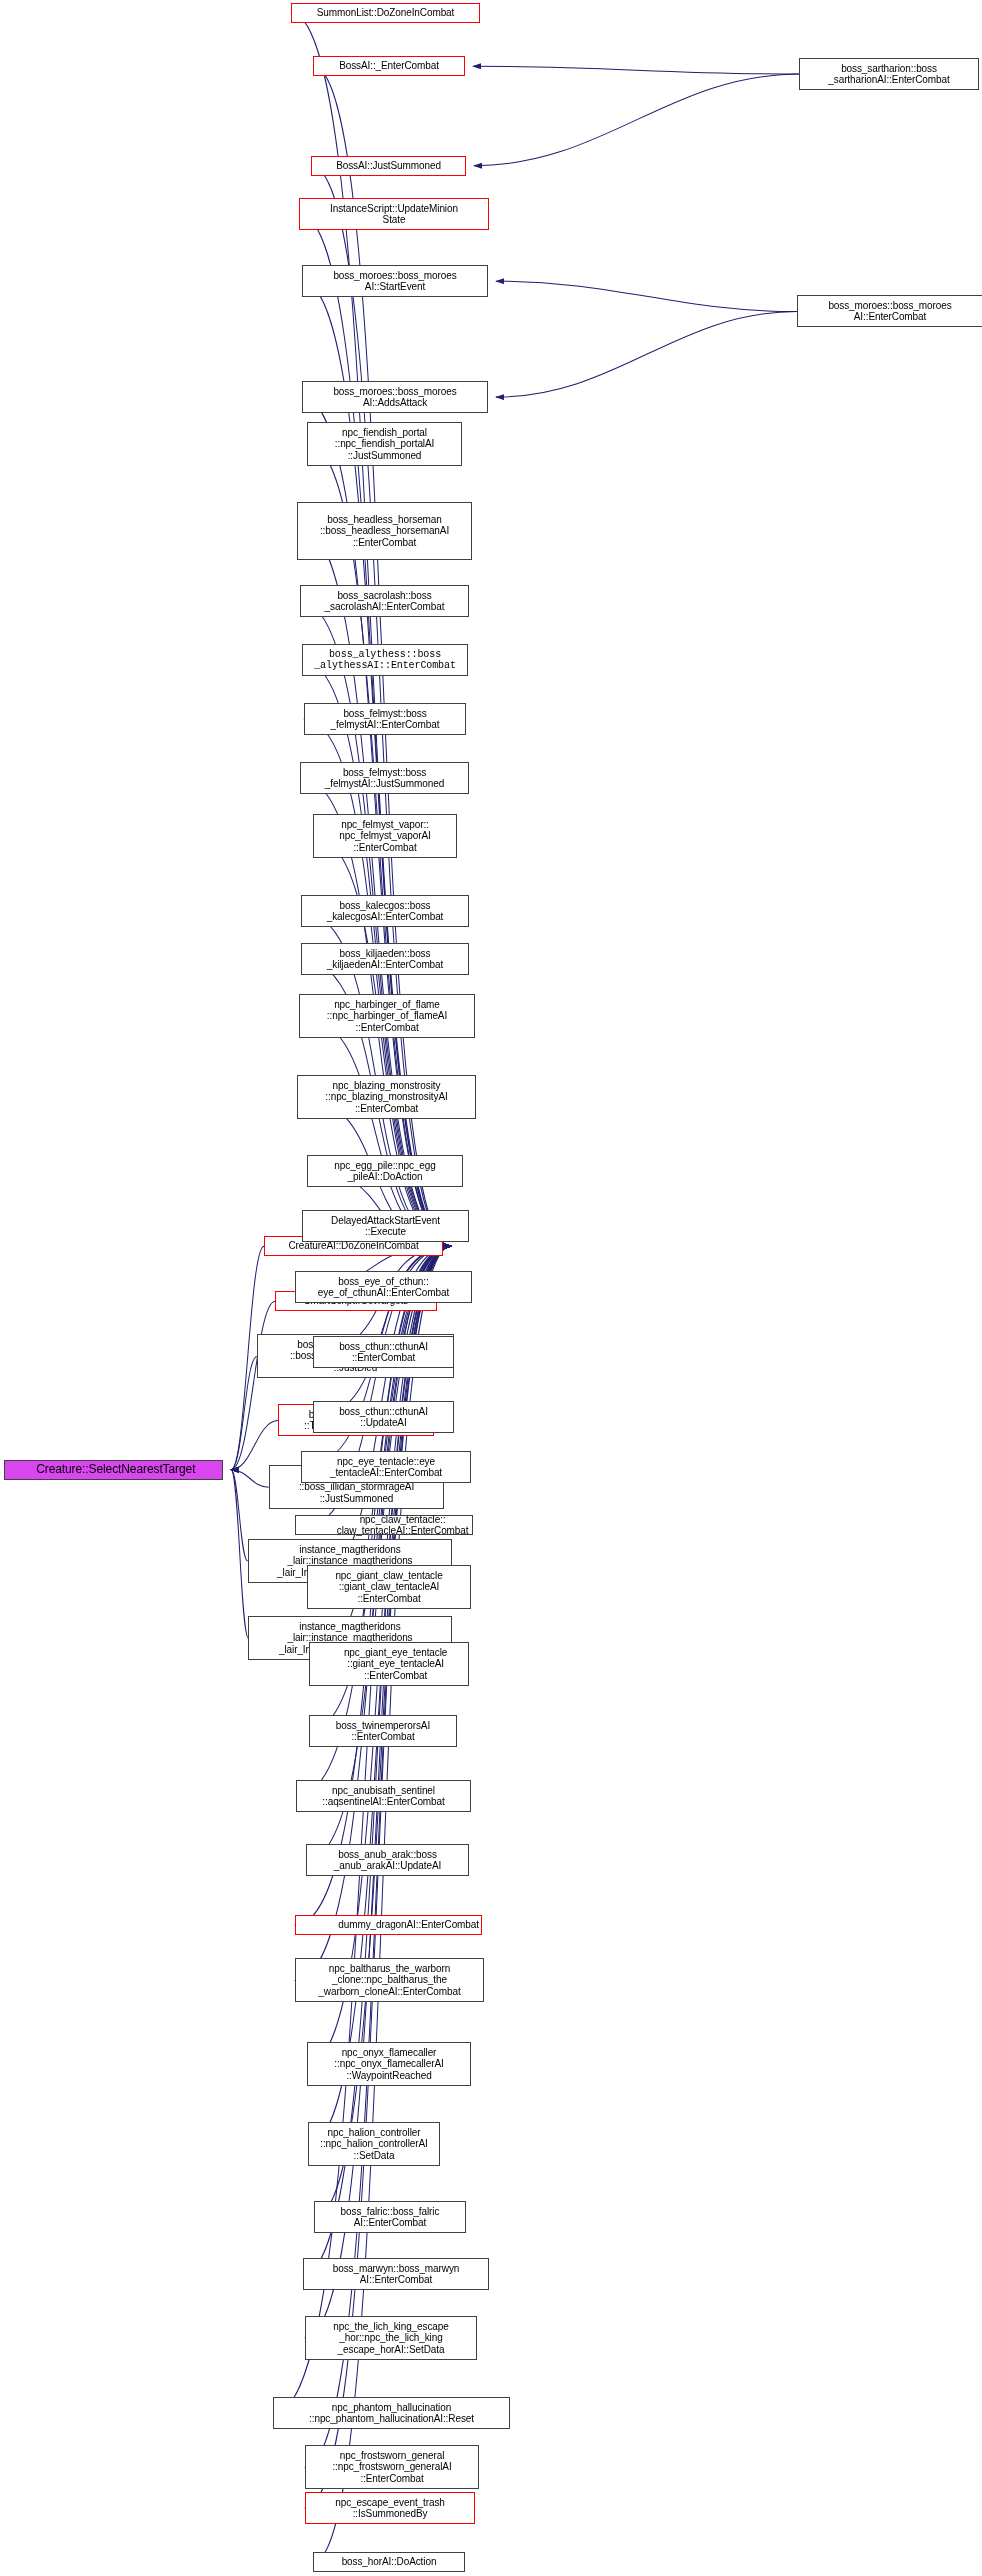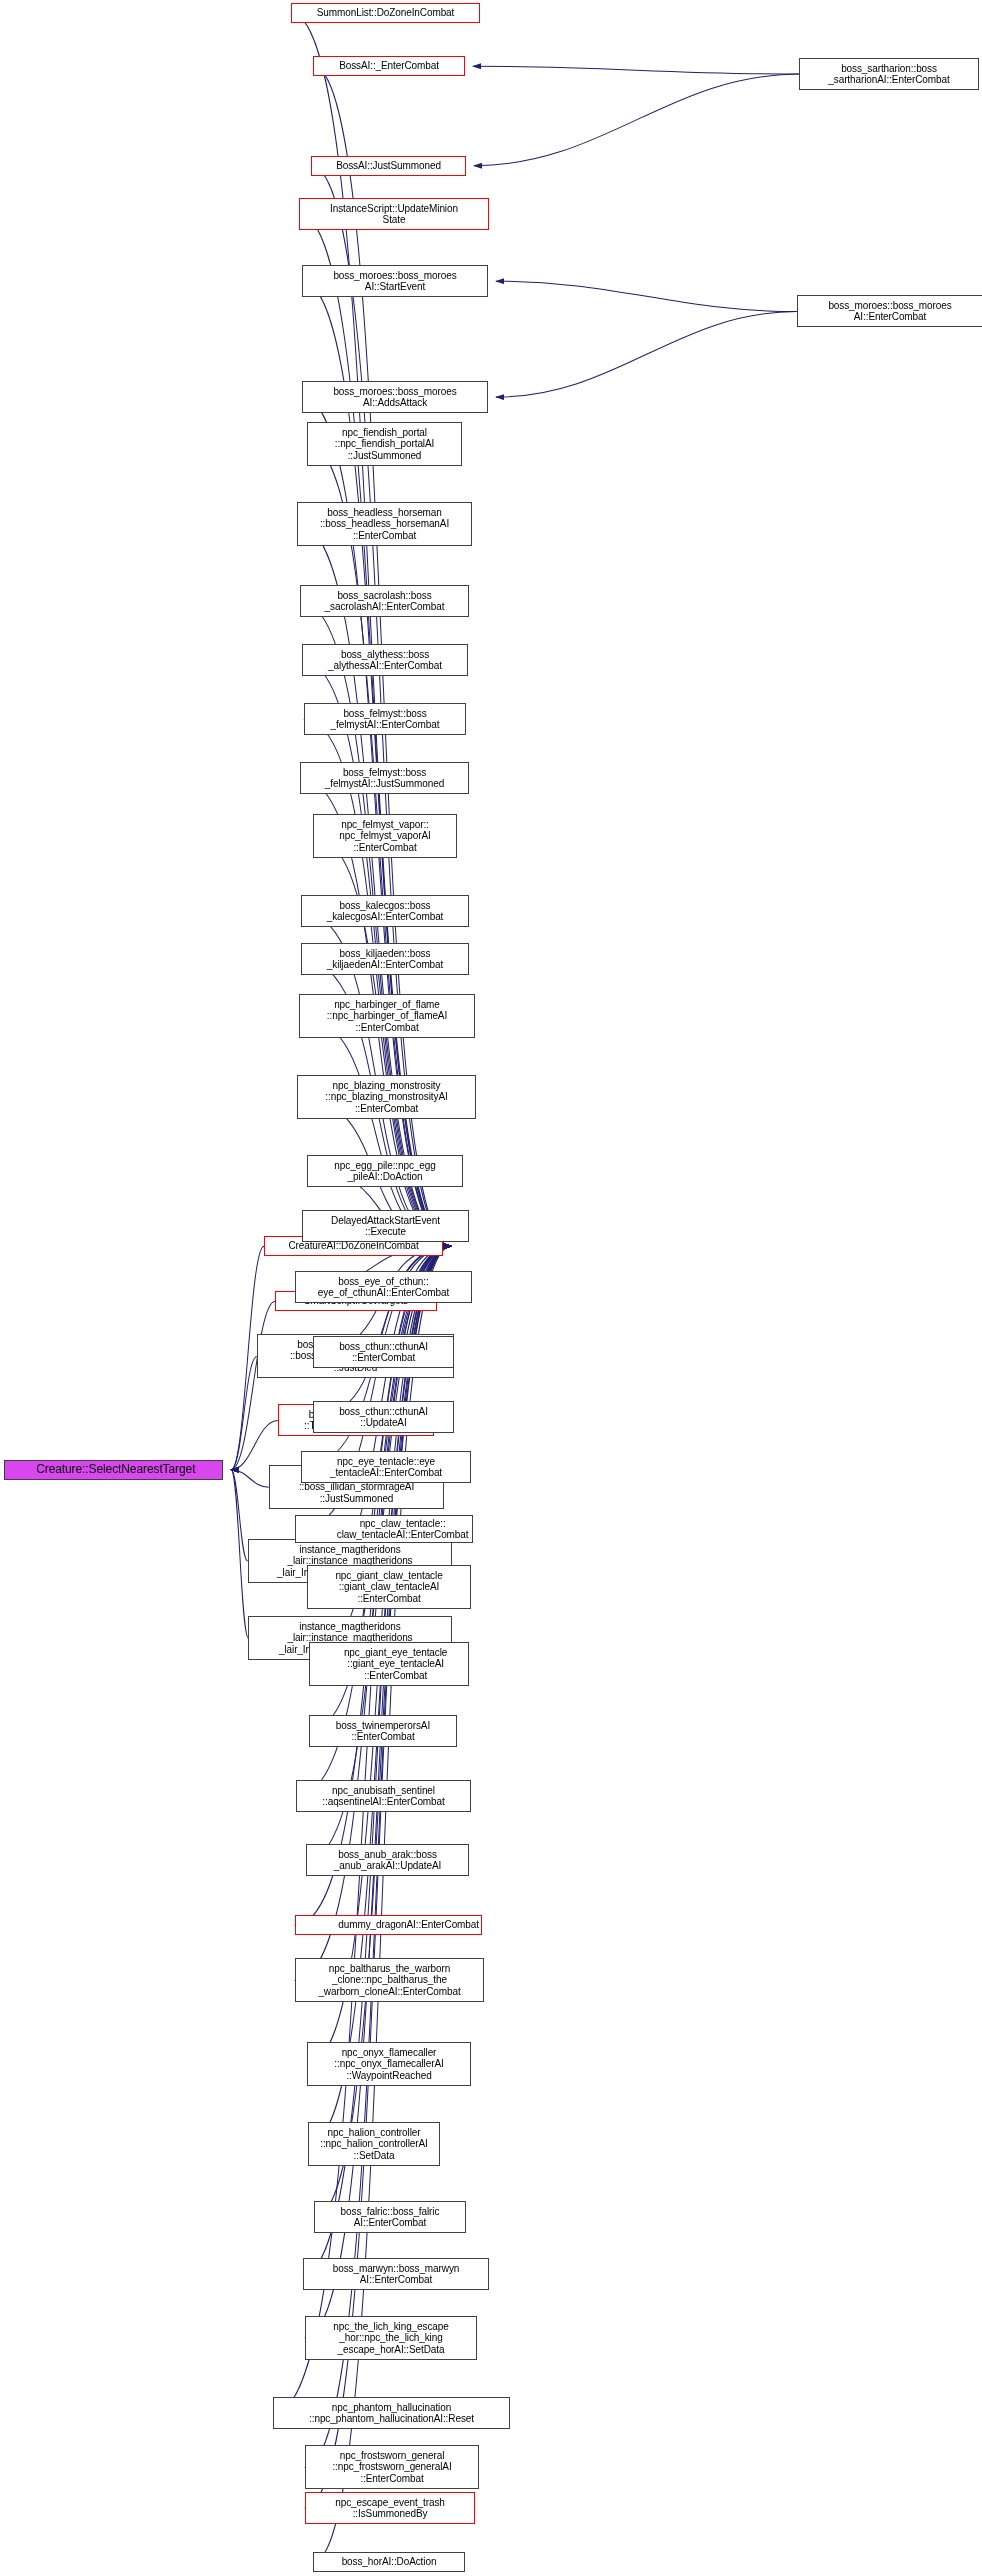--- a/index.html
+++ b/index.html
@@ -131,26 +131,26 @@
     <div class="node red" style="left: 311px; top: 156px; width: 155px; height: 20px;">BossAI::JustSummoned</div>
     <div class="node red" style="left: 299px; top: 198px; width: 190px; height: 32px;">InstanceScript::UpdateMinion
 State</div>
     <div class="node" style="left: 302px; top: 265px; width: 186px; height: 32px;">boss_moroes::boss_moroes
 AI::StartEvent</div>
     <div class="node" style="left: 302px; top: 381px; width: 186px; height: 32px;">boss_moroes::boss_moroes
 AI::AddsAttack</div>
     <div class="node" style="left: 307px; top: 422px; width: 155px; height: 44px;">npc_fiendish_portal
 ::npc_fiendish_portalAI
 ::JustSummoned</div>
-    <div class="node" style="left: 297px; top: 502px; width: 175px; height: 44px;">boss_headless_horseman
+    <div class="node" style="left: 297px; top: 502px; width: 175px; height: 58px;">boss_headless_horseman
 ::boss_headless_horsemanAI
 ::EnterCombat</div>
     <div class="node" style="left: 300px; top: 585px; width: 169px; height: 32px;">boss_sacrolash::boss
 _sacrolashAI::EnterCombat</div>
-    <div class="node" style="left: 302px; top: 644px; width: 166px; height: 32px;">boss_alythess::boss
+    <div class="node" style="left: 302px; top: 644px; width: 166px; height: 32px; font-family: Liberation Mono, monospace;">boss_alythess::boss
 _alythessAI::EnterCombat</div>
     <div class="node" style="left: 304px; top: 703px; width: 162px; height: 32px;">boss_felmyst::boss
 _felmystAI::EnterCombat</div>
     <div class="node" style="left: 300px; top: 762px; width: 169px; height: 32px;">boss_felmyst::boss
 _felmystAI::JustSummoned</div>
     <div class="node" style="left: 313px; top: 814px; width: 144px; height: 44px;">npc_felmyst_vapor::
 npc_felmyst_vaporAI
 ::EnterCombat</div>
     <div class="node" style="left: 301px; top: 895px; width: 168px; height: 32px;">boss_kalecgos::boss
 _kalecgosAI::EnterCombat</div>
@@ -167,21 +167,21 @@
     <div class="node" style="left: 302px; top: 1210px; width: 167px; height: 32px;">DelayedAttackStartEvent
 ::Execute</div>
     <div class="node" style="left: 295px; top: 1271px; width: 177px; height: 32px;">boss_eye_of_cthun::
 eye_of_cthunAI::EnterCombat</div>
     <div class="node" style="left: 313px; top: 1336px; width: 141px; height: 32px;">boss_cthun::cthunAI
 ::EnterCombat</div>
     <div class="node" style="left: 313px; top: 1401px; width: 141px; height: 32px;">boss_cthun::cthunAI
 ::UpdateAI</div>
     <div class="node" style="left: 301px; top: 1451px; width: 170px; height: 32px;">npc_eye_tentacle::eye
 _tentacleAI::EnterCombat</div>
-    <div class="node" style="left: 295px; top: 1515px; width: 178px; height: 28px; padding-left: 40px;">npc_claw_tentacle::
+    <div class="node" style="left: 295px; top: 1515px; width: 178px; height: 20px; padding-left: 40px;">npc_claw_tentacle::
 claw_tentacleAI::EnterCombat</div>
     <div class="node" style="left: 307px; top: 1565px; width: 164px; height: 44px;">npc_giant_claw_tentacle
 ::giant_claw_tentacleAI
 ::EnterCombat</div>
     <div class="node" style="left: 309px; top: 1642px; width: 160px; height: 44px; padding-left: 16px;">npc_giant_eye_tentacle
 ::giant_eye_tentacleAI
 ::EnterCombat</div>
     <div class="node" style="left: 309px; top: 1715px; width: 148px; height: 32px;">boss_twinemperorsAI
 ::EnterCombat</div>
     <div class="node" style="left: 296px; top: 1780px; width: 175px; height: 32px;">npc_anubisath_sentinel

